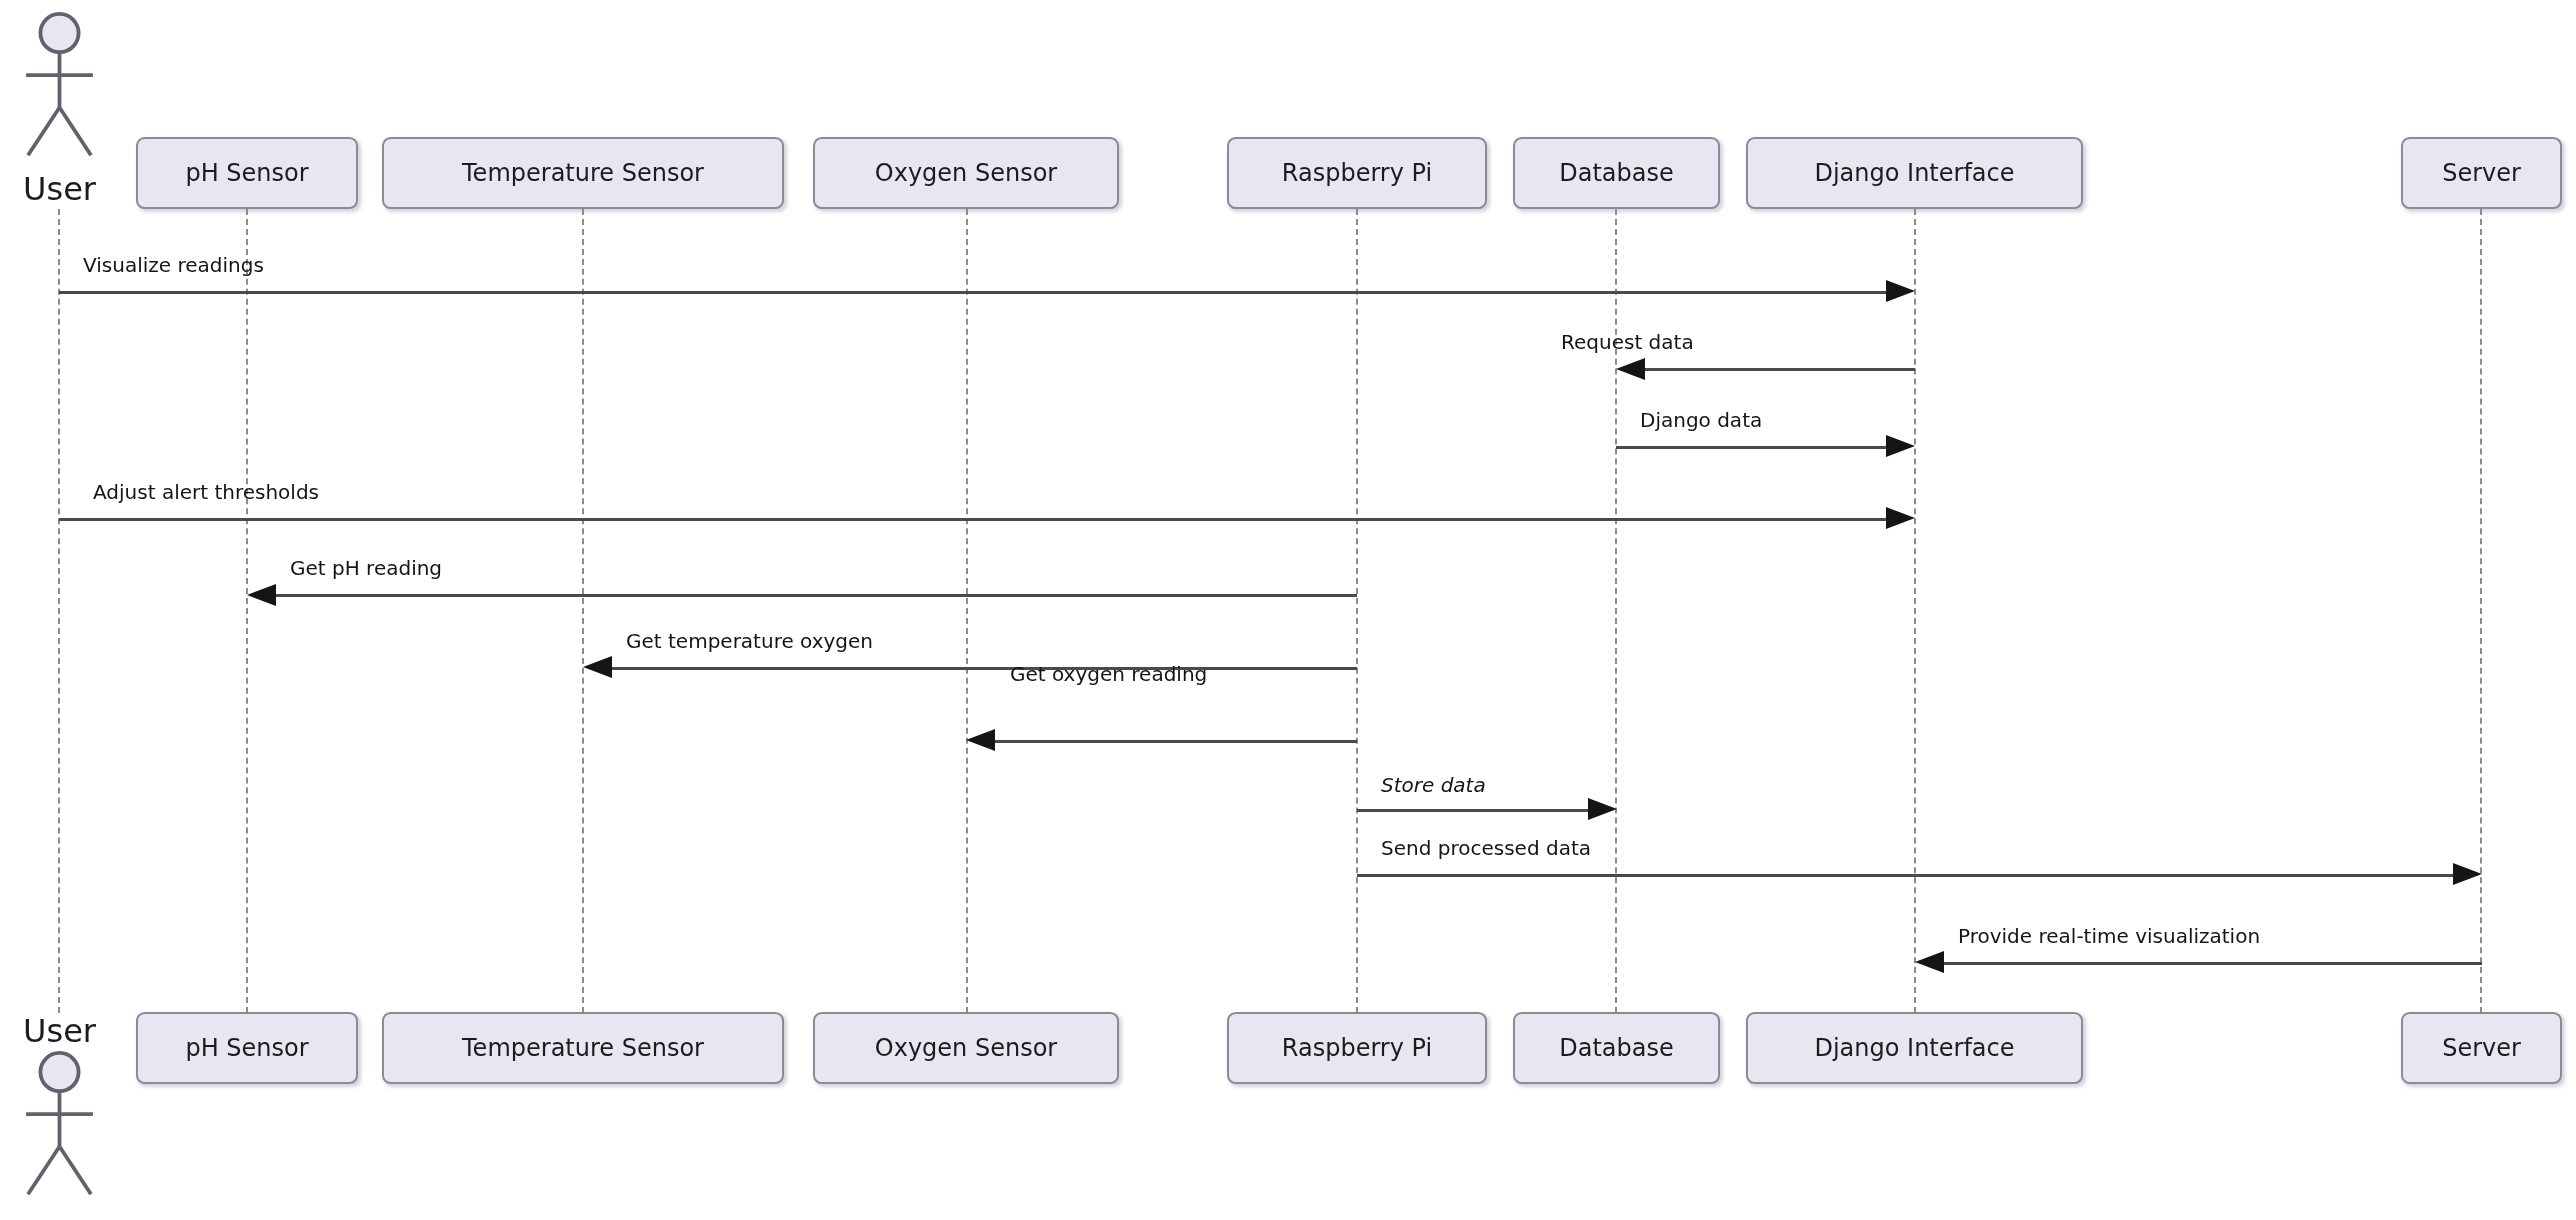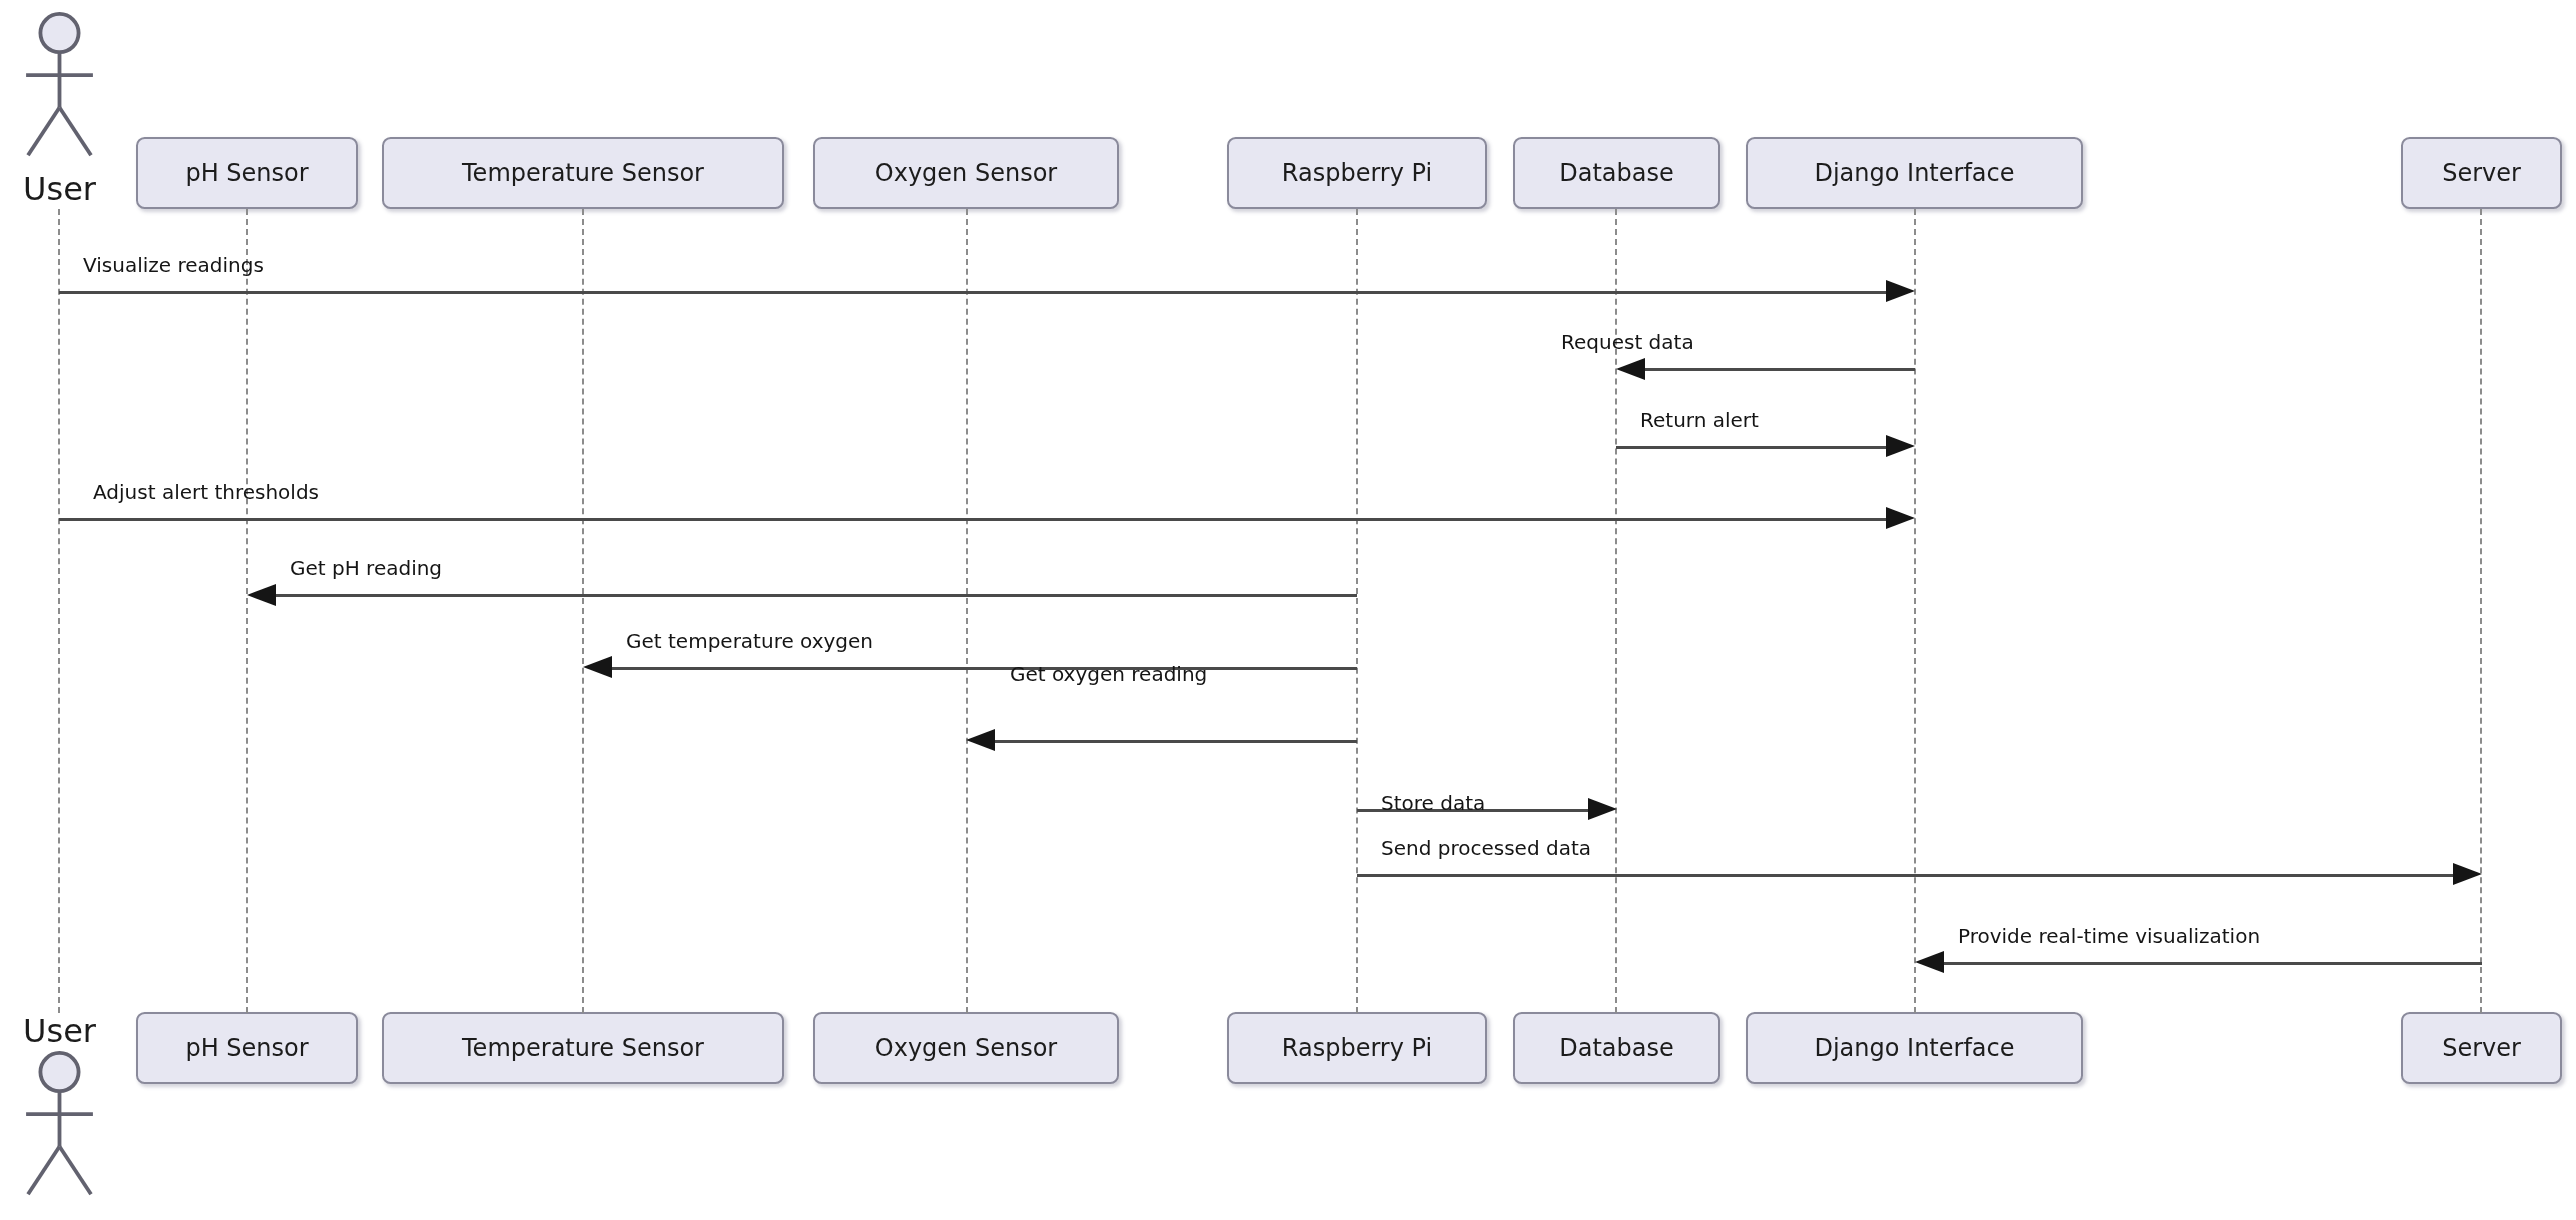--- a/index.html
+++ b/index.html
@@ -117,36 +117,36 @@
     <div class="pbox" style="left: 2401px; top: 1012px; width: 161px;">Server</div>
     <div class="lifeline" style="left: 2480px; top: 209px; height: 804px;"></div>
     <div class="mline" style="left: 59px; top: 291px; width: 1831px;"></div>
     <div class="mhead right" style="left: 1886px; top: 280px;"></div>
     <div class="mlabel" style="left: 83px; top: 248px;">Visualize readings</div>
     <div class="mline" style="left: 1641px; top: 368px; width: 274px;"></div>
     <div class="mhead left" style="left: 1616px; top: 358px;"></div>
     <div class="mlabel" style="left: 1561px; top: 325px;">Request data</div>
     <div class="mline" style="left: 1616px; top: 446px; width: 274px;"></div>
     <div class="mhead right" style="left: 1886px; top: 435px;"></div>
-    <div class="mlabel" style="left: 1640px; top: 403px;">Return alert</div>
+    <div class="mlabel" style="left: 1640px; top: 403px;">Django data</div>
     <div class="mline" style="left: 59px; top: 518px; width: 1831px;"></div>
     <div class="mhead right" style="left: 1886px; top: 507px;"></div>
     <div class="mlabel" style="left: 93px; top: 475px;">Adjust alert thresholds</div>
     <div class="mline" style="left: 272px; top: 594px; width: 1085px;"></div>
     <div class="mhead left" style="left: 247px; top: 584px;"></div>
     <div class="mlabel" style="left: 290px; top: 551px;">Get pH reading</div>
     <div class="mline" style="left: 608px; top: 667px; width: 749px;"></div>
     <div class="mhead left" style="left: 583px; top: 656px;"></div>
     <div class="mlabel" style="left: 626px; top: 624px;">Get temperature oxygen</div>
     <div class="mline" style="left: 991px; top: 740px; width: 366px;"></div>
     <div class="mhead left" style="left: 966px; top: 729px;"></div>
     <div class="mlabel" style="left: 1010px; top: 657px; text-align: right;">Get oxygen reading</div>
     <div class="mline" style="left: 1357px; top: 809px; width: 234px;"></div>
     <div class="mhead right" style="left: 1588px; top: 798px;"></div>
-    <div class="mlabel" style="left: 1381px; top: 786px;">Store data</div>
+    <div class="mlabel" style="left: 1381px; top: 768px; font-style: italic;">Store data</div>
     <div class="mline" style="left: 1357px; top: 874px; width: 1099px;"></div>
     <div class="mhead right" style="left: 2453px; top: 863px;"></div>
     <div class="mlabel" style="left: 1381px; top: 831px;">Send processed data</div>
     <div class="mline" style="left: 1940px; top: 962px; width: 542px;"></div>
     <div class="mhead left" style="left: 1915px; top: 951px;"></div>
     <div class="mlabel" style="left: 1958px; top: 919px;">Provide real-time visualization</div>
   </div>
 
 
 </body></html>

